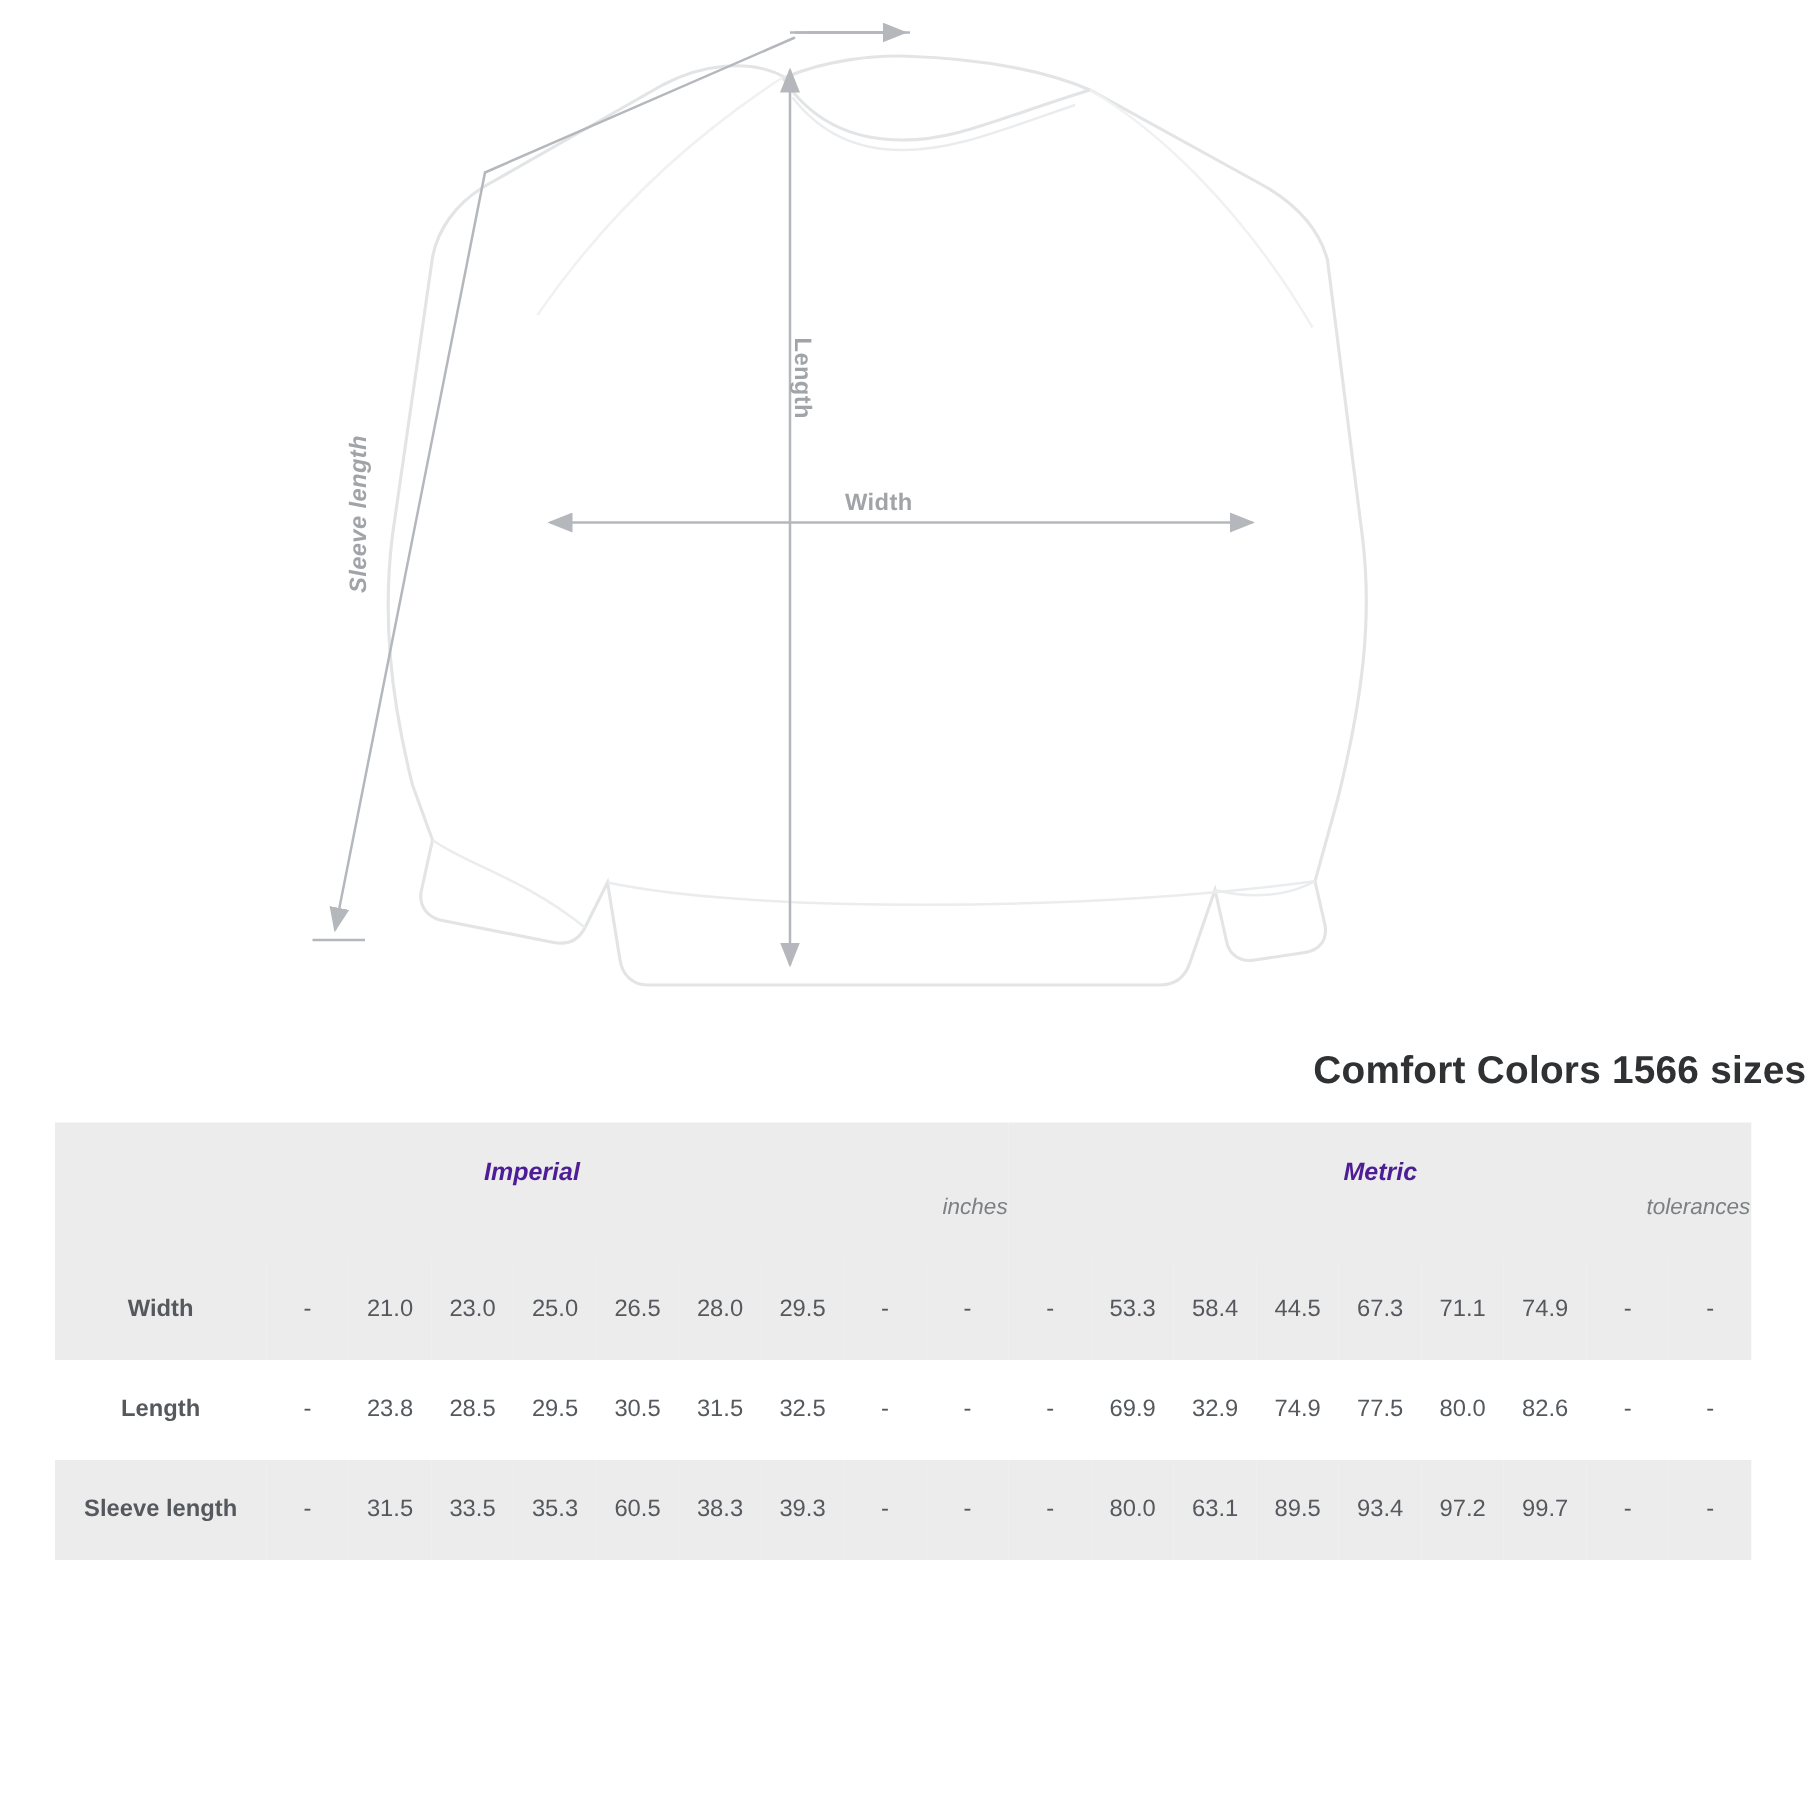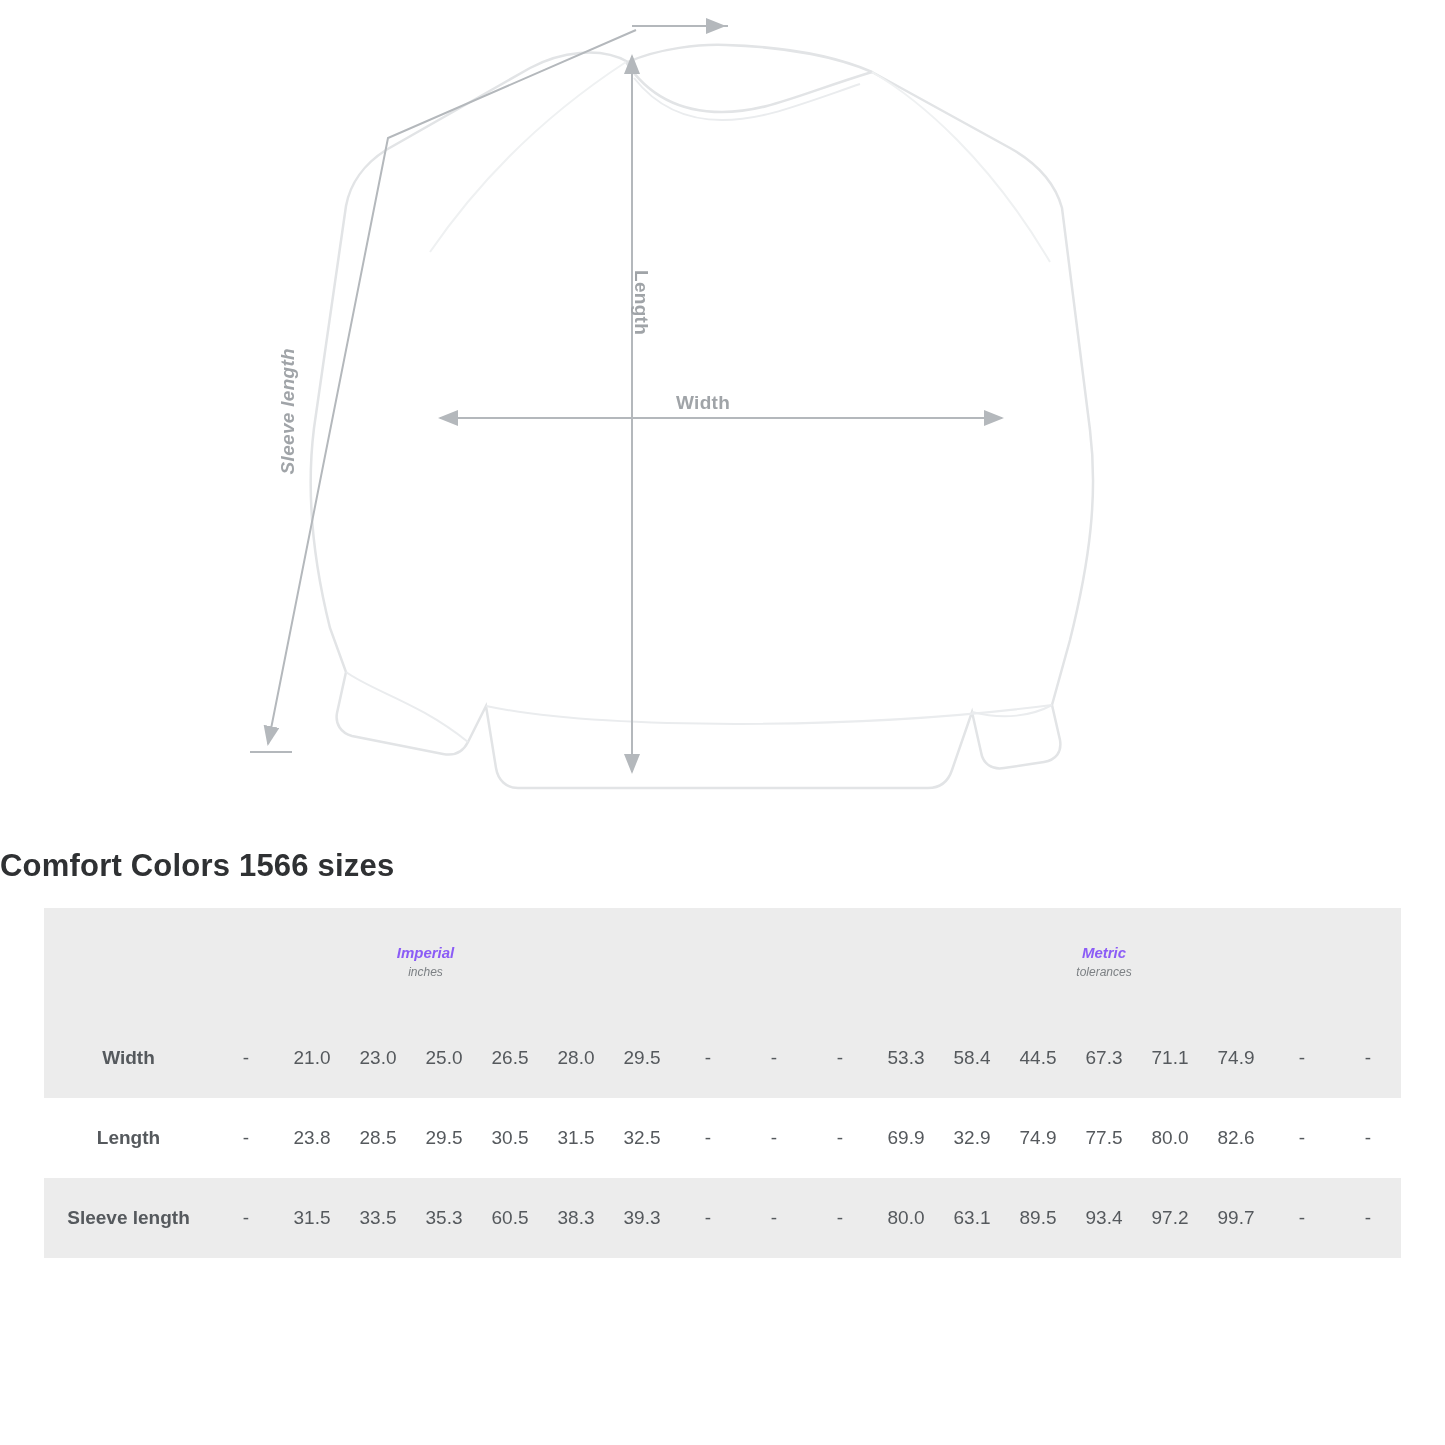--- a/index.html
+++ b/index.html
@@ -52,22 +52,22 @@
     left: 277px;
     top: 348px;
     writing-mode: vertical-rl;
     text-orientation: mixed;
     transform: rotate(180deg);
     font-style: italic;
   }
 
   
   .title-block {
-    text-align: left;
-    margin-top: 18px;
+    text-align: right;
+    margin-top: 8px;
   }
   .chart-title {
     font-size: 31px;
     font-weight: bold;
     color: #2f3133;
     letter-spacing: 0.2px;
   }
   .chart-note {
     margin-top: 14px;
     font-size: 17.5px;
@@ -90,31 +90,32 @@
     font-size: 17px;
     color: #5a5e62;
     border: 0;
   }
   tr.unit-row td {
     background: #ececec;
     height: 108px;
     vertical-align: middle;
   }
   .unit-name {
-    font-size: 15px;
+    font-size: 20px;
     font-weight: bold;
     font-style: italic;
-    color: #8b5cf6;
+    color: #4c1d95;
     line-height: 1.25;
   }
   .unit-sub {
-    font-size: 12px;
+    font-size: 18px;
     font-style: italic;
     color: #7c8084;
     line-height: 1.6;
+    text-align: right;
   }
   tr.header-row td {
     background: #ffffff;
     height: 76px;
     font-weight: bold;
     color: #4d5155;
     font-size: 17px;
   }
   tr.data-row td {
     height: 78px;

